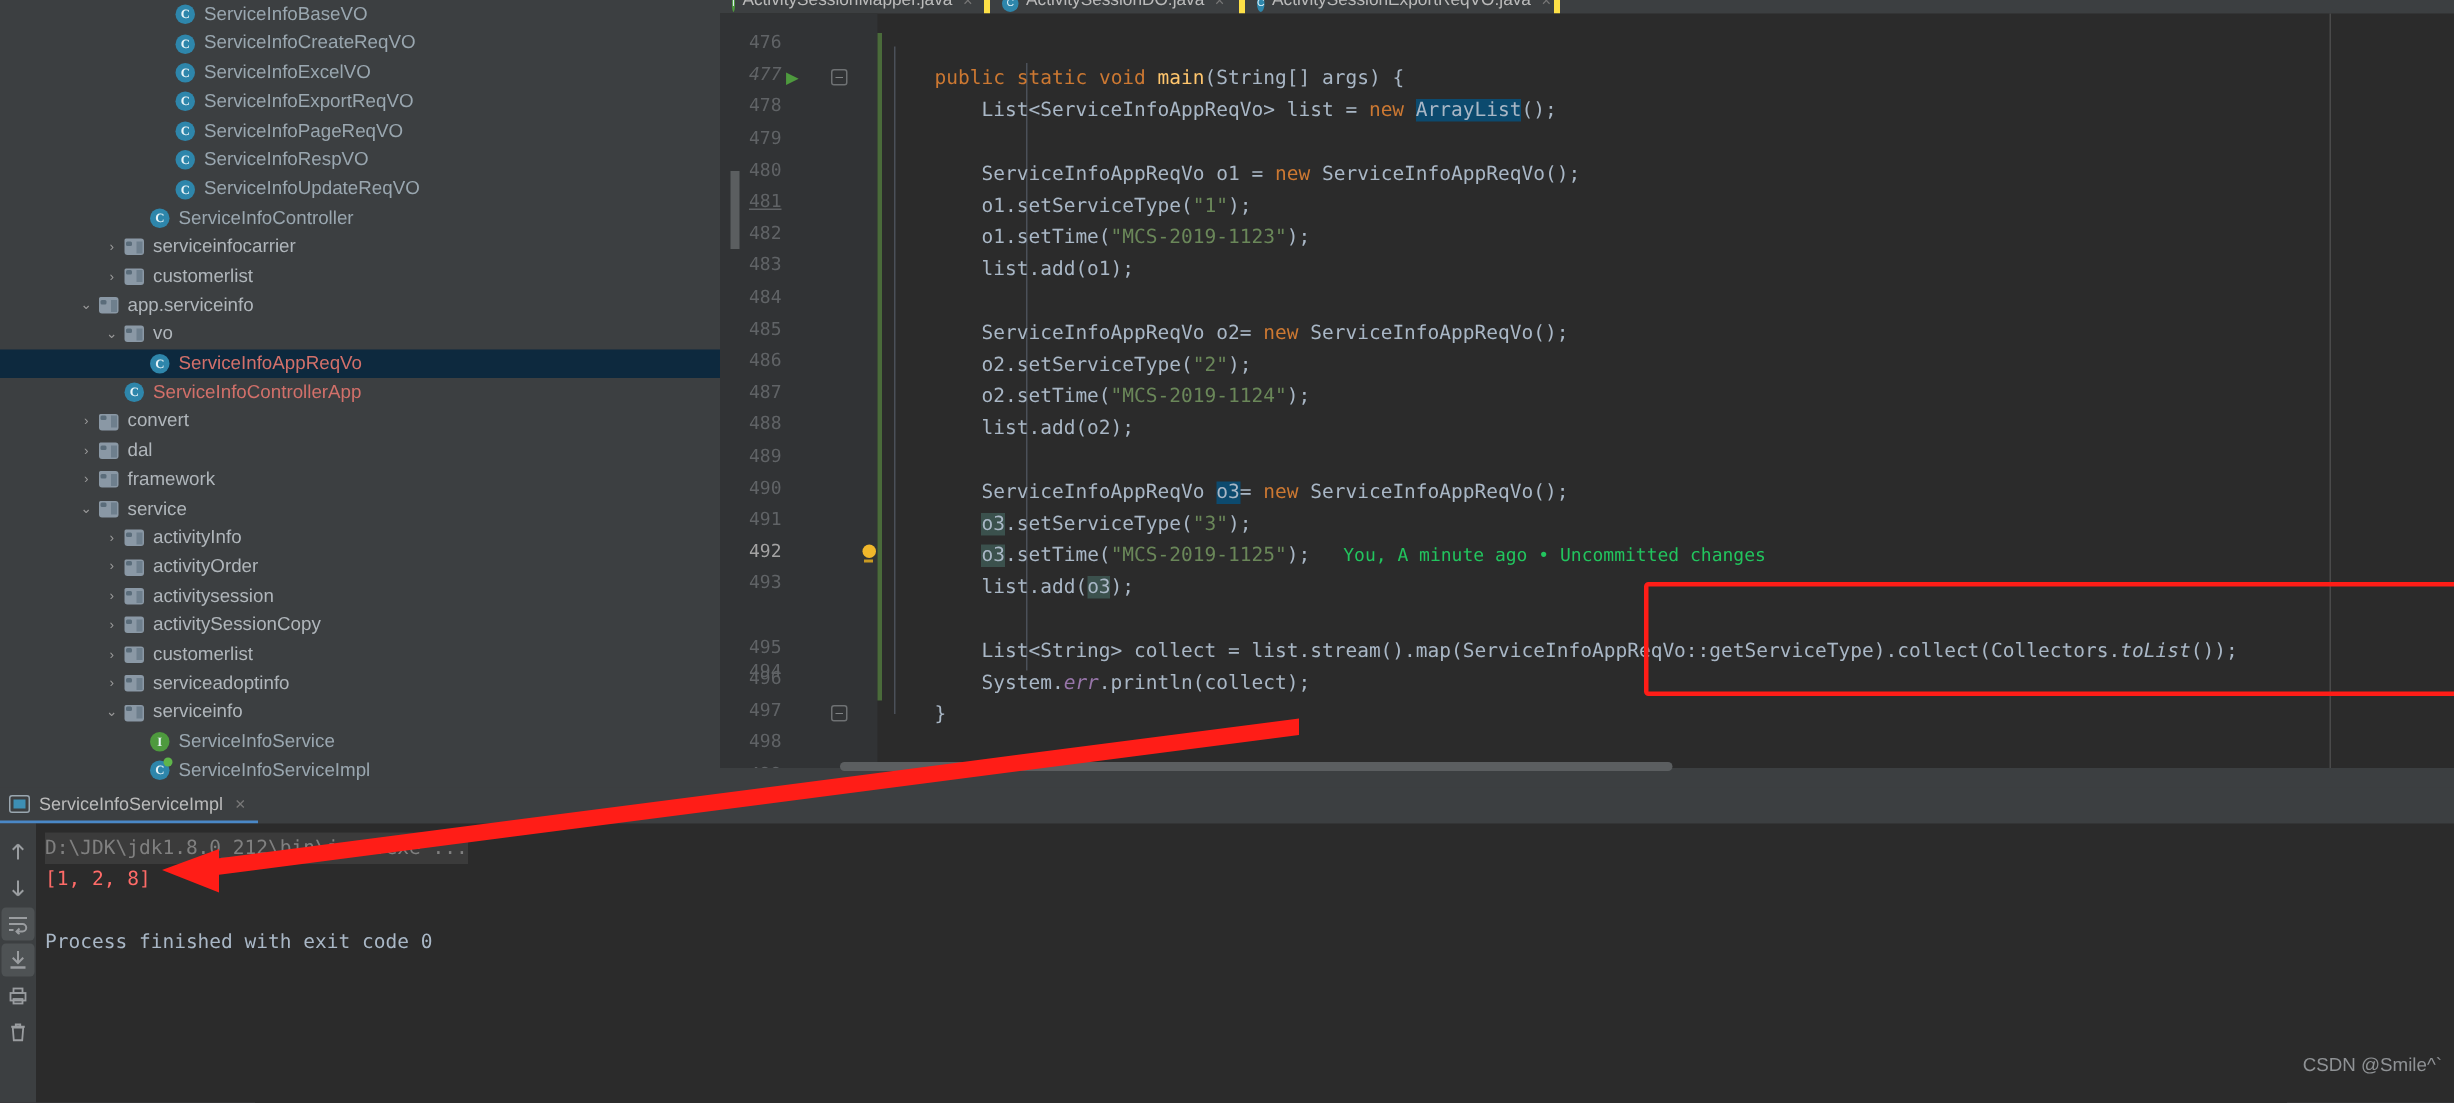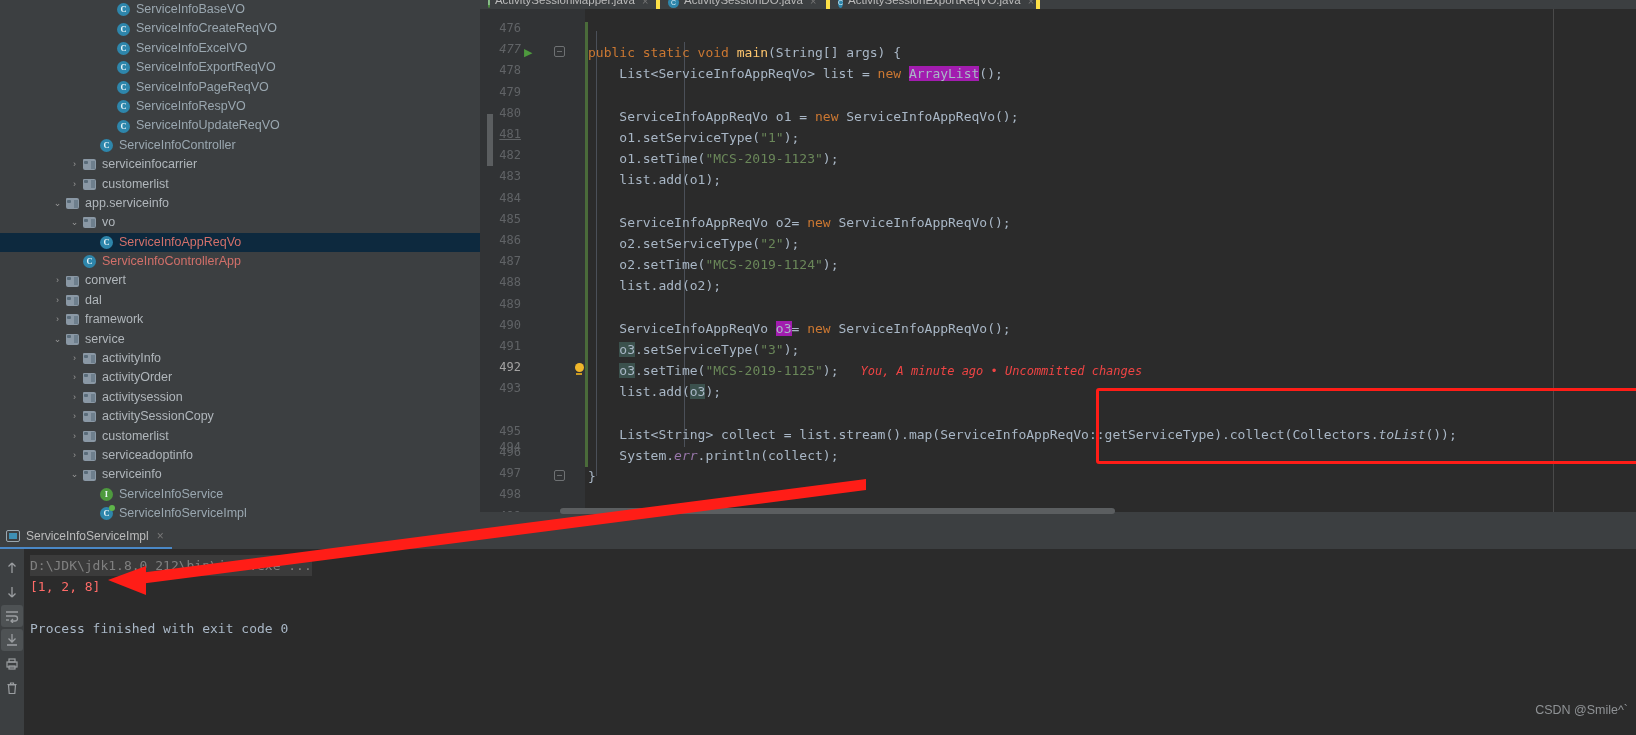--- a/index.html
+++ b/index.html
@@ -138,34 +138,34 @@
   #vcs-stripe {
     position: absolute; left: 105px; top: 22px; width: 3px; height: 445px;
     background: #4a6b3a;
   }
   
   #code {
     position: absolute; left: 108px; top: 9px; right: 0; height: 503px;
     font-family: "DejaVu Sans Mono", monospace; font-size: 13px;
     color: #a9b7c6; white-space: pre;
   }
-  .cline { position: absolute; left: 0; height: 21.2px; line-height: 21.2px; }
+  .cline { position: absolute; left: 0; height: 21.2px; line-height: 21.2px; padding-left: 35px; }
   .indent-guide {
     position: absolute; width: 1px; background: #4b5059;
   }
   
   .kw  { color: #cc7832; }
   .str { color: #6a8759; }
   .fn  { color: #ffc66d; }
   .fld { color: #9876aa; font-style: italic; }
   .ital{ font-style: italic; }
   .hl  { background: #3b514d; }
-  .hlo { background: #a21caf; }
+  .hlo { background: #0c4a6e; }
   .hint {
-    color: #ef4444; font-style: italic; font-size: 12px;
+    color: #22c55e; font-size: 12px;
   }
 
   
   #red-box {
     position: absolute; left: 616px; top: 388px;
     width: 864px; height: 76px;
     border: 3px solid #ff1d17; border-radius: 3px;
     pointer-events: none;
   }
   

